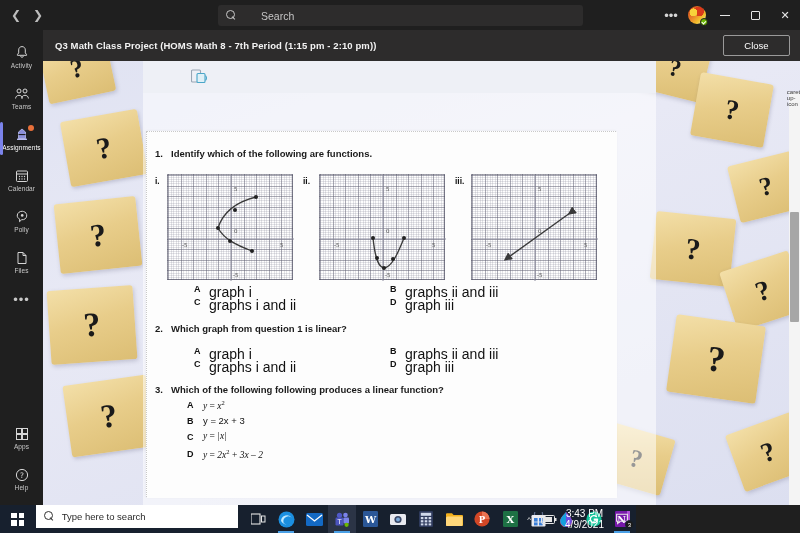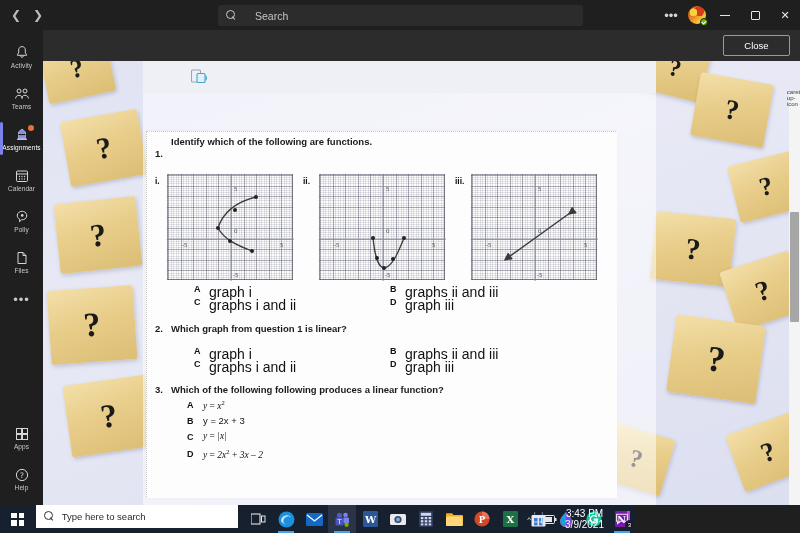--- a/index.html
+++ b/index.html
@@ -17,21 +17,21 @@
     background: #1f1f1f; display: flex; align-items: center;
   }
   .nav-arrows { display: flex; gap: 2px; margin-left: 6px; }
   .nav-arrow {
     width: 20px; height: 22px; color: #bdbdbd; font-size: 12px;
     display: flex; align-items: center; justify-content: center;
   }
   .searchbox {
     position: absolute; left: 218px; top: 5px; width: 365px; height: 21px;
     background: #2d2c2c; border-radius: 3px; display: flex; align-items: center;
-    padding-left: 8px; gap: 18px;
+    padding-left: 8px; gap: 24px;
   }
   .searchbox .mag { width: 11px; height: 11px; position: relative; flex: 0 0 auto; }
   .searchbox .mag::before {
     content: ""; position: absolute; left: 0; top: 0; width: 7px; height: 7px;
     border: 1.2px solid #c8c8c8; border-radius: 50%;
   }
   .searchbox .mag::after {
     content: ""; position: absolute; left: 6px; top: 6px; width: 4px; height: 1.2px;
     background: #c8c8c8; transform: rotate(45deg); transform-origin: left center;
   }
@@ -254,20 +254,21 @@
     <div class="blk" style="left:610px;top:185px; width:80px; height:68px; transform:rotate(6deg);   font-size:30px;">?</div>
     <div class="blk" style="left:684px;top:230px; width:72px; height:62px; transform:rotate(-18deg); font-size:28px;">?</div>
     <div class="blk" style="left:628px;top:290px; width:90px; height:78px; transform:rotate(8deg);   font-size:36px;">?</div>
     <div class="blk" style="left:690px;top:392px; width:70px; height:60px; transform:rotate(-20deg); font-size:27px;">?</div>
     <div class="blk" style="left:560px;top:400px; width:66px; height:58px; transform:rotate(16deg);  font-size:25px;">?</div>
   </div>
 
   <div class="modal">
 
     <div class="modal-header">
+      <div class="modal-title">Q3 Math Class Project (HOMS Math 8 - 7th Period (1:15 pm - 2:10 pm))</div>
       <div class="close-btn">Close</div>
     </div>
 
     <div class="modal-body">
 
       <div class="doc-wrap">
 
         <div class="doc-topbar">
           <div class="reader-icon">
             <svg viewBox="0 0 18 16">
@@ -275,21 +276,21 @@
               <rect x="6" y="4.5" width="8" height="9" fill="#dff0f7" stroke="#4aa6c9" stroke-width="1.1" rx="1"></rect>
               <path d="M14.5 6.5 q2 2.5 0 5" fill="none" stroke="#4aa6c9" stroke-width="1.1"></path>
             </svg>
           </div>
         </div>
 
         <div class="doc-card">
           <div class="docpage">
 
             <div class="q-line qnum" style="left:8px; top:16px;">1.</div>
-            <div class="q-line qtext" style="left:24px; top:4px;">Identify which of the following are functions.</div>
+            <div class="q-line qtext" style="left:24px; top:16px;">Identify which of the following are functions.</div>
 
             <div class="graph-label" style="left:8px; top:44px;">i.</div>
             <div class="graph" style="left:20px; top:42px;">
               <svg viewBox="0 0 126 106" preserveAspectRatio="none">
                 <line x1="0" y1="64" x2="126" y2="64" stroke="#8d8d9e" stroke-width="1"></line>
                 <line x1="63" y1="0" x2="63" y2="106" stroke="#8d8d9e" stroke-width="1"></line>
                 <path d="M50 53 C 56 34, 72 26, 88 22" fill="none" stroke="#3a3a3a" stroke-width="1.3"></path>
                 <path d="M50 53 C 56 64, 68 70, 84 76" fill="none" stroke="#3a3a3a" stroke-width="1.3"></path>
                 <circle cx="50" cy="53" r="2" fill="#222"></circle>
                 <circle cx="67" cy="35" r="2" fill="#222"></circle>
@@ -644,21 +645,21 @@
       <div class="sys-ico">^</div>
       <div class="sys-ico">
         <svg width="16" height="9" viewBox="0 0 16 9">
             <rect x="0.5" y="0.5" width="13" height="8" rx="1" fill="none" stroke="#e6e6e6" stroke-width="1"></rect>
             <rect x="2" y="2" width="9" height="5" fill="#e6e6e6"></rect>
             <rect x="14" y="3" width="1.5" height="3" fill="#e6e6e6"></rect>
           </svg>
       </div>
       <div class="clock">
         <div>3:43 PM</div>
-        <div>3/9/2021</div>
+        <div>4/9/2021</div>
       </div>
       <div class="notif">
         <svg width="15" height="13" viewBox="0 0 15 13">
             <path d="M0.6 1.2h10.8v7.1H4.2L1.6 10.5V8.3H0.6z" fill="none" stroke="#e6e6e6" stroke-width="1.1"></path>
           </svg>
         <div class="notif-badge">3</div>
       </div>
     </div>
   </div>
 

